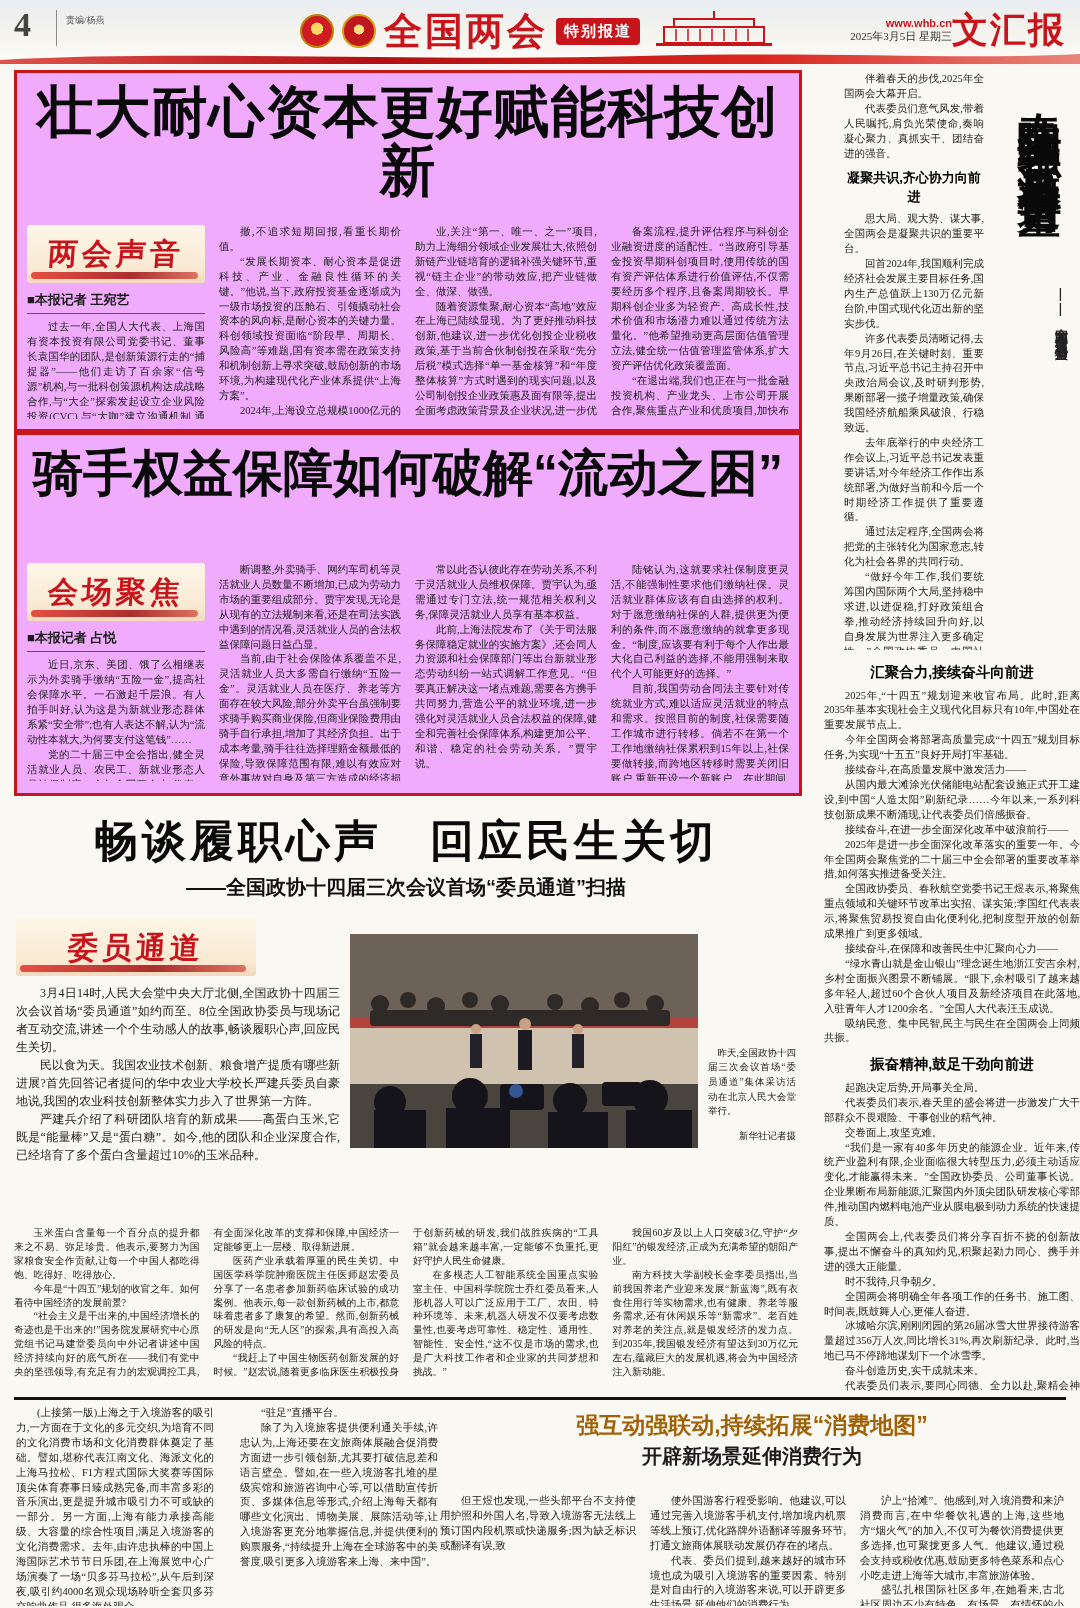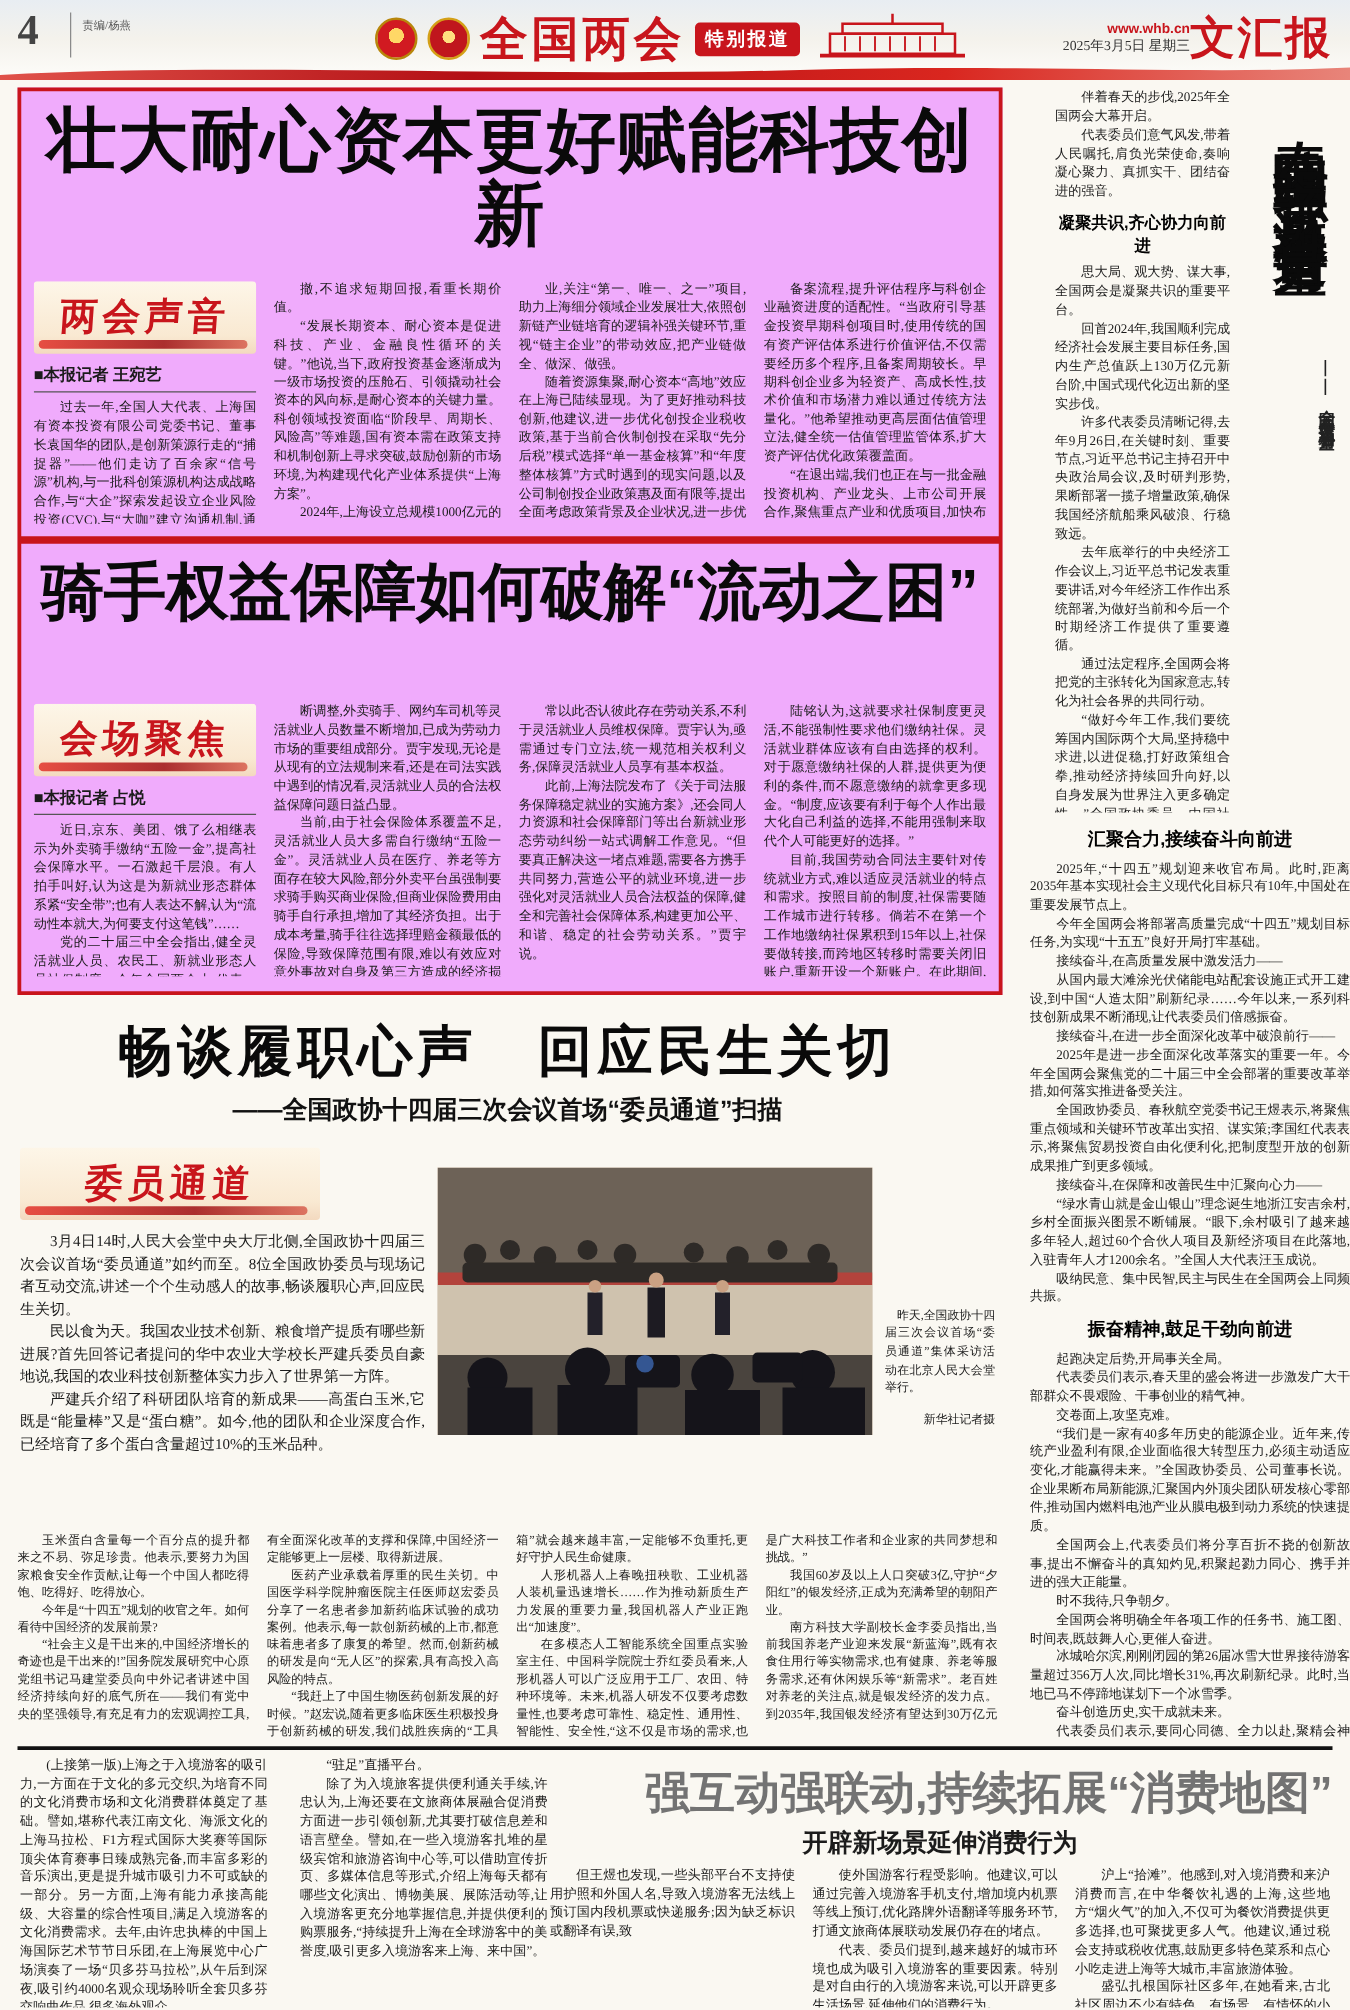--- a/index.html
+++ b/index.html
@@ -73,22 +73,22 @@
   #channelPhoto{left:336px;top:136px;width:348px;height:214px;background:#c9b9a6;overflow:hidden;}
   #photoCaption{left:694px;top:238px;width:88px;height:118px;font-size:9.5px;line-height:1.55;
                 text-align:justify;}
   #photoCaption .cap-credit{text-indent:0;text-align:right;margin-top:4px;}
   #channelBand{left:0px;top:428px;width:784px;height:168px;column-count:4;column-gap:14px;
                font-size:9.8px;line-height:1.42;text-align:justify;overflow:hidden;}
   
   #blackRule{left:14px;top:1397px;width:1052px;height:3px;background:#121212;}
   #consumption .tcol{font-size:10.5px;}
   #consHeadBlock{left:438px;top:1406px;width:628px;text-align:center;}
-  #consHeadBlock h2{margin:4px 0 2px 0;font-size:36px;font-weight:900;
-                    font-family:"Liberation Sans",sans-serif;color:#737373;text-align:right;}
+  #consHeadBlock h2{margin:4px 0 2px 0;font-size:23px;font-weight:900;
+                    font-family:"Liberation Sans",sans-serif;color:#a16207;}
   #consHeadBlock .consSub{font-size:20px;font-weight:bold;font-family:"Liberation Sans",sans-serif;}
   
   .noover{overflow:hidden;}
 </style>
 </head>
 <body>
 
 <div id="hdr" class="abs">
   <div id="pageno" class="abs" data-bind="header.page_number">4</div>
   <div id="pagedivider" class="abs"></div>
@@ -315,21 +315,20 @@
     <p style="text-indent:1em;" data-bind="channel.photo_caption">昨天,全国政协十四届三次会议首场“委员通道”集体采访活动在北京人民大会堂举行。</p>
     <p class="cap-credit" data-bind="channel.photo_credit">新华社记者摄</p>
   </div>
   <div id="channelBand" class="abs">
     <div data-bind-list="channel.body">
         <p>玉米蛋白含量每一个百分点的提升都来之不易、弥足珍贵。他表示,要努力为国家粮食安全作贡献,让每一个中国人都吃得饱、吃得好、吃得放心。</p>
         <p>今年是“十四五”规划的收官之年。如何看待中国经济的发展前景?</p>
         <p>“社会主义是干出来的,中国经济增长的奇迹也是干出来的!”国务院发展研究中心原党组书记马建堂委员向中外记者讲述中国经济持续向好的底气所在——我们有党中央的坚强领导,有充足有力的宏观调控工具,有全面深化改革的支撑和保障,中国经济一定能够更上一层楼、取得新进展。</p>
         <p>医药产业承载着厚重的民生关切。中国医学科学院肿瘤医院主任医师赵宏委员分享了一名患者参加新药临床试验的成功案例。他表示,每一款创新药械的上市,都意味着患者多了康复的希望。然而,创新药械的研发是向“无人区”的探索,具有高投入高风险的特点。</p>
         <p>“我赶上了中国生物医药创新发展的好时候。”赵宏说,随着更多临床医生积极投身于创新药械的研发,我们战胜疾病的“工具箱”就会越来越丰富,一定能够不负重托,更好守护人民生命健康。</p>
-        <p>人形机器人上春晚扭秧歌、工业机器人装机量迅速增长……作为推动新质生产力发展的重要力量,我国机器人产业正跑出“加速度”。</p>
         <p>在多模态人工智能系统全国重点实验室主任、中国科学院院士乔红委员看来,人形机器人可以广泛应用于工厂、农田、特种环境等。未来,机器人研发不仅要考虑数量性,也要考虑可靠性、稳定性、通用性、智能性、安全性,“这不仅是市场的需求,也是广大科技工作者和企业家的共同梦想和挑战。”</p>
         <p>我国60岁及以上人口突破3亿,守护“夕阳红”的银发经济,正成为充满希望的朝阳产业。</p>
         <p>南方科技大学副校长金李委员指出,当前我国养老产业迎来发展“新蓝海”,既有衣食住用行等实物需求,也有健康、养老等服务需求,还有休闲娱乐等“新需求”。老百姓对养老的关注点,就是银发经济的发力点。到2035年,我国银发经济有望达到30万亿元左右,蕴藏巨大的发展机遇,将会为中国经济注入新动能。</p>
       </div>
 
   </div>
 </div>
 
 <div id="blackRule" class="abs"></div>
 

